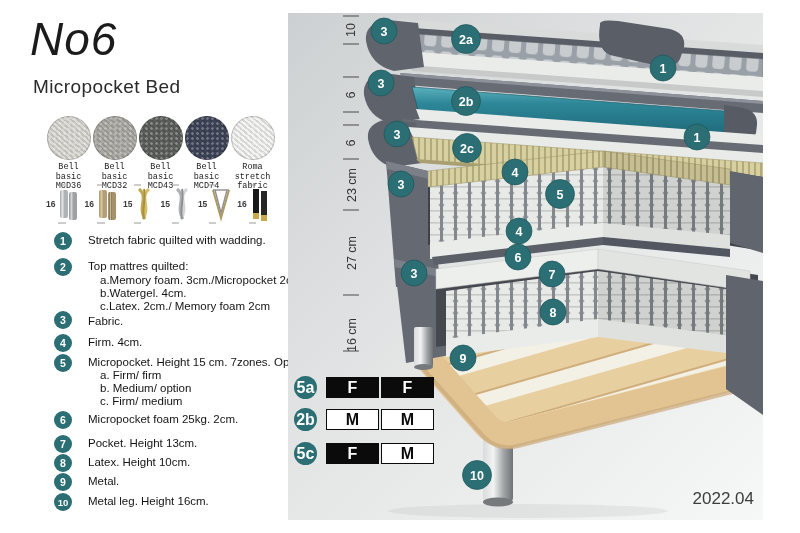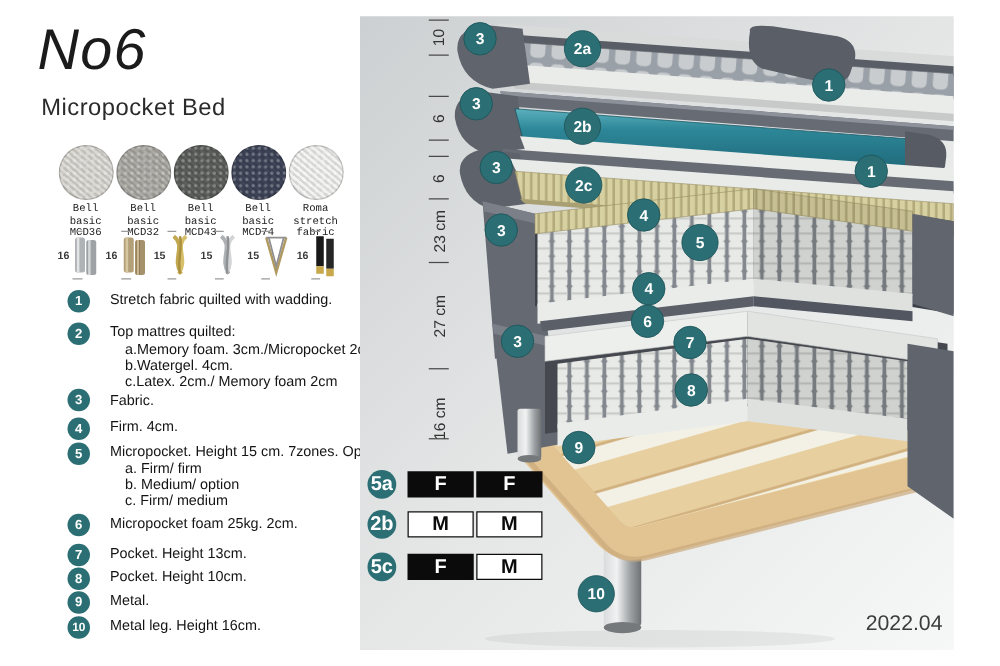--- a/index.html
+++ b/index.html
@@ -179,21 +179,21 @@
   <div class="abs legend-sub" style="top:382px">b. Medium/ option</div>
   <div class="abs legend-sub" style="top:395px">c. Firm/ medium</div>
 
   <div class="abs legend-circle" style="top:411px">6</div>
   <div class="abs legend-text" style="top:413px">Micropocket foam 25kg. 2cm.</div>
 
   <div class="abs legend-circle" style="top:435px">7</div>
   <div class="abs legend-text" style="top:437px">Pocket. Height 13cm.</div>
 
   <div class="abs legend-circle" style="top:454px">8</div>
-  <div class="abs legend-text" style="top:456px">Pocket. Height 10cm.</div>
+  <div class="abs legend-text" style="top:456px">Latex. Height 10cm.</div>
 
   <div class="abs legend-circle" style="top:473px">9</div>
   <div class="abs legend-text" style="top:475px">Metal.</div>
 
   <div class="abs legend-circle" style="top:493px;font-size:9.5px">10</div>
   <div class="abs legend-text" style="top:495px">Metal leg. Height 16cm.</div>
 </div>
 
 <div class="abs panel">
 

